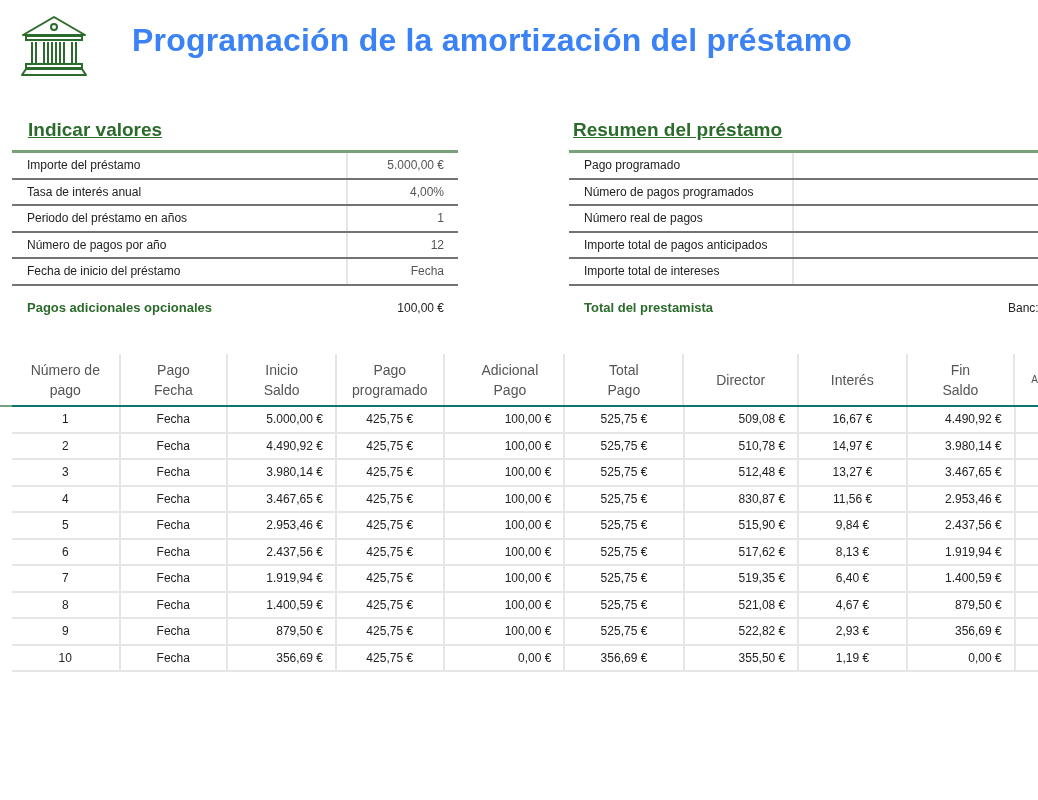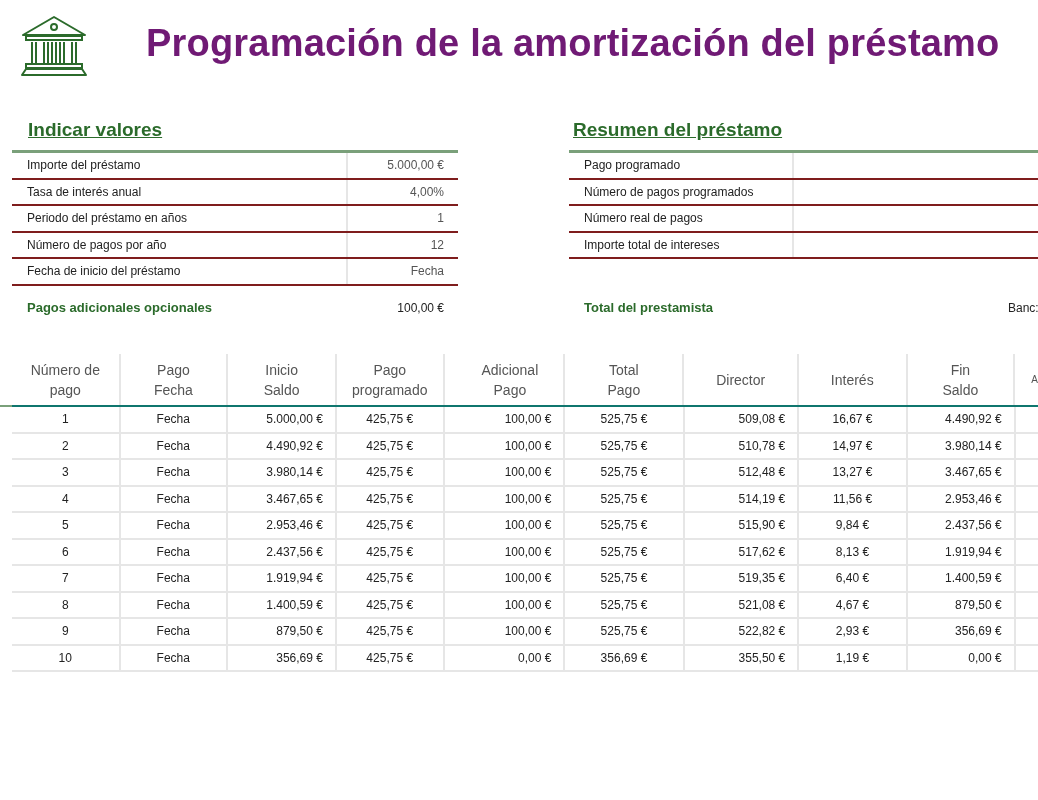--- a/index.html
+++ b/index.html
@@ -9,36 +9,36 @@
       font-family: "Liberation Sans", "DejaVu Sans", sans-serif;
       color: #222;
     }
     .page { position: relative; width: 1038px; height: 800px; }
 
     
     .logo {
       position: absolute; left: 20px; top: 15px; width: 68px; height: 62px;
     }
     .title {
-      position: absolute; left: 146px; top: 22px;
-      font-size: 38px; font-weight: bold; color: #701a75;
+      position: absolute; left: 132px; top: 22px;
+      font-size: 32px; font-weight: bold; color: #3b82f6;
       letter-spacing: 0.2px; white-space: nowrap;
     }
 
     
     .section-title {
       position: absolute; font-size: 19px; font-weight: bold; color: #2b6b2b;
       white-space: nowrap;
       text-decoration: underline;
     }
     .kv-table {
       position: absolute; border-top: 3px solid #7aa07a;
     }
     .kv-row {
-      display: flex; height: 26.5px; border-bottom: 2px solid #7f1d1d;
+      display: flex; height: 26.5px; border-bottom: 2px solid #737373;
       font-size: 12px; align-items: center;
     }
     .kv-label { padding-left: 15px; color: #222; white-space: nowrap; }
     .kv-value {
       height: 100%; display: flex; align-items: center; justify-content: flex-end;
       border-left: 2px solid #e6e6e6; padding-right: 14px; color: #555; white-space: nowrap;
     }
     .extra-label {
       position: absolute; font-size: 13px; font-weight: bold; color: #2b6b2b; white-space: nowrap;
     }
@@ -137,20 +137,24 @@
     </div>
     <div class="kv-row">
       <div class="kv-label" style="width:223px;">Número de pagos programados</div>
       <div class="kv-value" style="flex:1;"></div>
     </div>
     <div class="kv-row">
       <div class="kv-label" style="width:223px;">Número real de pagos</div>
       <div class="kv-value" style="flex:1;"></div>
     </div>
     <div class="kv-row">
+      <div class="kv-label" style="width:223px;">Importe total de pagos anticipados</div>
+      <div class="kv-value" style="flex:1;"></div>
+    </div>
+    <div class="kv-row">
       <div class="kv-label" style="width:223px;">Importe total de intereses</div>
       <div class="kv-value" style="flex:1;"></div>
     </div>
   </div>
   <div class="extra-label" style="left:584px; top:300px;">Total del prestamista</div>
   <div class="extra-value" style="left:1008px; top:301px;">Banc:</div>
 
   <div class="sched">
     <div class="sched-head">
       <div class="th c0">Número de
@@ -208,21 +212,21 @@
           <div class="td c8 right">3.467,65 €</div>
           <div class="td c9"></div>
         </div>
         <div class="sched-row">
           <div class="td c0 center">4</div>
           <div class="td c1 center" style="font-weight: normal;">Fecha</div>
           <div class="td c2 right">3.467,65 €</div>
           <div class="td c3 center">425,75 €</div>
           <div class="td c4 right">100,00 €</div>
           <div class="td c5 center">525,75 €</div>
-          <div class="td c6 right">514,19 €</div>
+          <div class="td c6 right">830,87 €</div>
           <div class="td c7 center">11,56 €</div>
           <div class="td c8 right">2.953,46 €</div>
           <div class="td c9"></div>
         </div>
         <div class="sched-row">
           <div class="td c0 center">5</div>
           <div class="td c1 center" style="font-weight: normal;">Fecha</div>
           <div class="td c2 right">2.953,46 €</div>
           <div class="td c3 center">425,75 €</div>
           <div class="td c4 right">100,00 €</div>

